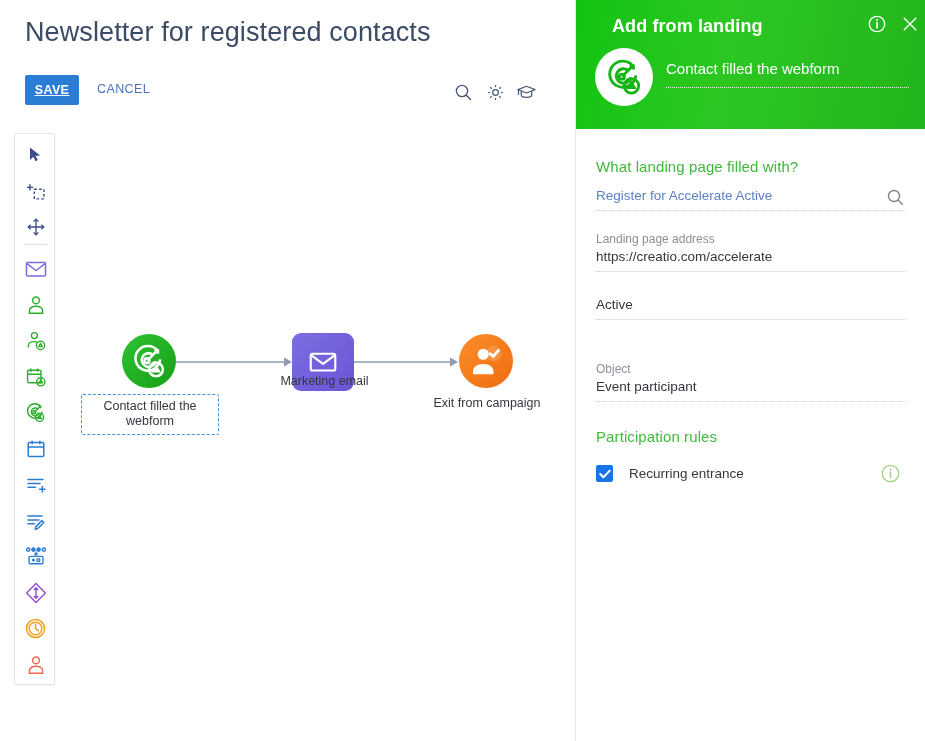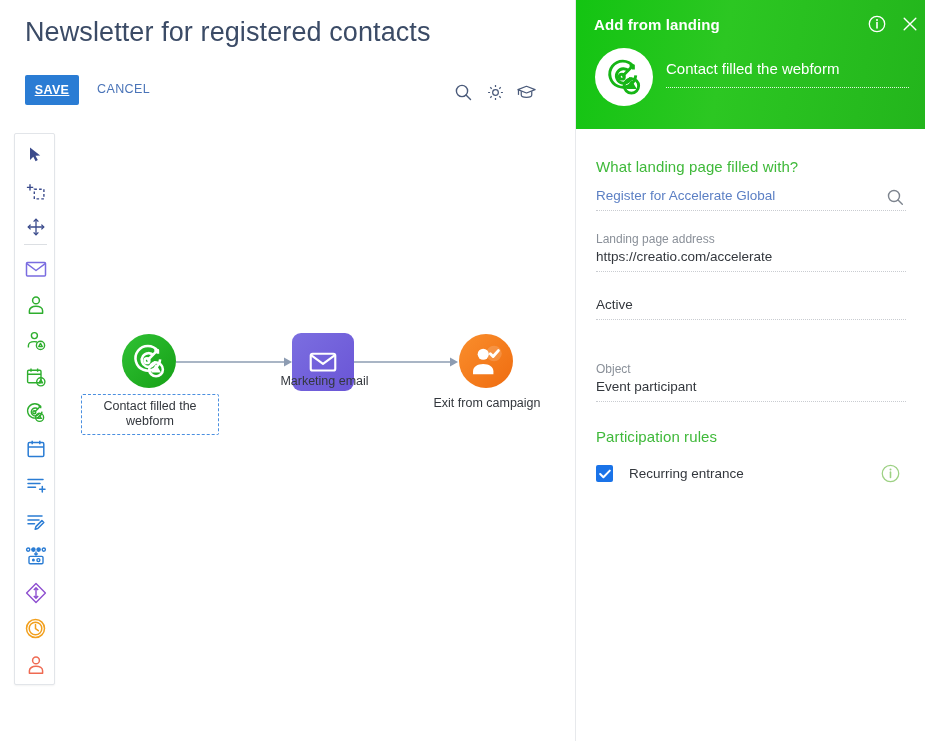--- a/index.html
+++ b/index.html
@@ -116,22 +116,22 @@
   
   #side-panel {
     position: absolute; left: 575px; top: 0; width: 350px; height: 741px;
     background: #fff; border-left: 1px solid #e7e9ec;
   }
   #panel-header {
     position: absolute; left: 0; top: 0; width: 350px; height: 129px;
     background-image: linear-gradient(100deg,#13c412 0%,#2cc722 42%, #23b51c 100%);
   }
   #panel-header-title {
-    position: absolute; left: 18px; top: 16px;
-    color: #fff; font-size: 15px; font-weight: 600; letter-spacing: .1px;
+    position: absolute; left: 36px; top: 16px;
+    color: #fff; font-size: 18px; font-weight: 600; letter-spacing: .1px;
   }
   #panel-info-icon {
     position: absolute; left: 292px; top: 15px; width: 18px; height: 18px; cursor: pointer;
   }
   #panel-close-icon {
     position: absolute; left: 325px; top: 15px; width: 18px; height: 18px; cursor: pointer;
   }
   #panel-avatar {
     position: absolute; left: 19px; top: 48px; width: 58px; height: 58px;
     border-radius: 50%; background: #fff;
@@ -465,21 +465,21 @@
     </div>
 
     <div id="panel-body">
 
       <div class="field-group" style="top:29px">
         <div class="green-head">What landing page filled with?</div>
       </div>
 
       <div class="field-group" style="top:59px; position:absolute;">
         <div style="position:relative;">
-          <div class="field-value link">Register for Accelerate Global</div>
+          <div class="field-value link">Register for Accelerate Active</div>
           <div id="field-landing-search">
             <svg width="19" height="19" viewBox="0 0 19 19">
                 <circle cx="8" cy="8" r="5.5" fill="none" stroke="#7d848e" stroke-width="1.4"></circle>
                 <line x1="12" y1="12" x2="16.3" y2="16.3" stroke="#7d848e" stroke-width="1.4" stroke-linecap="round"></line>
               </svg>
           </div>
         </div>
       </div>
 
       <div class="field-group" style="top:103px">

